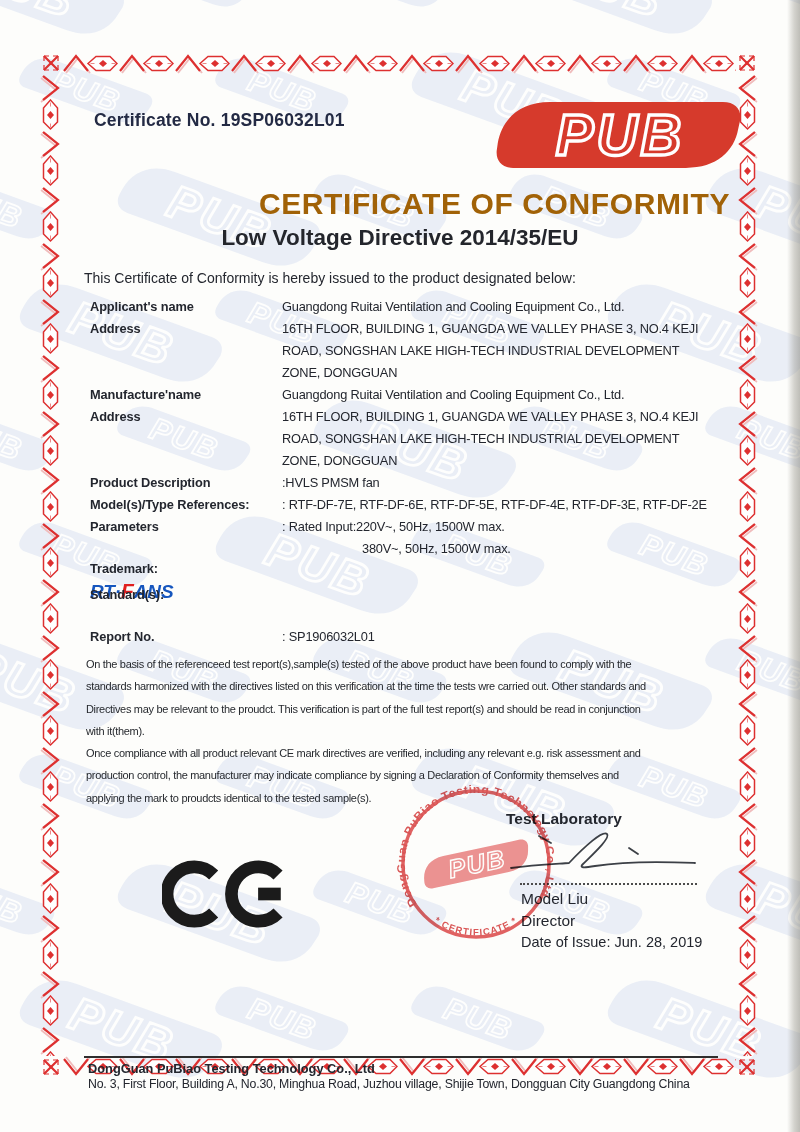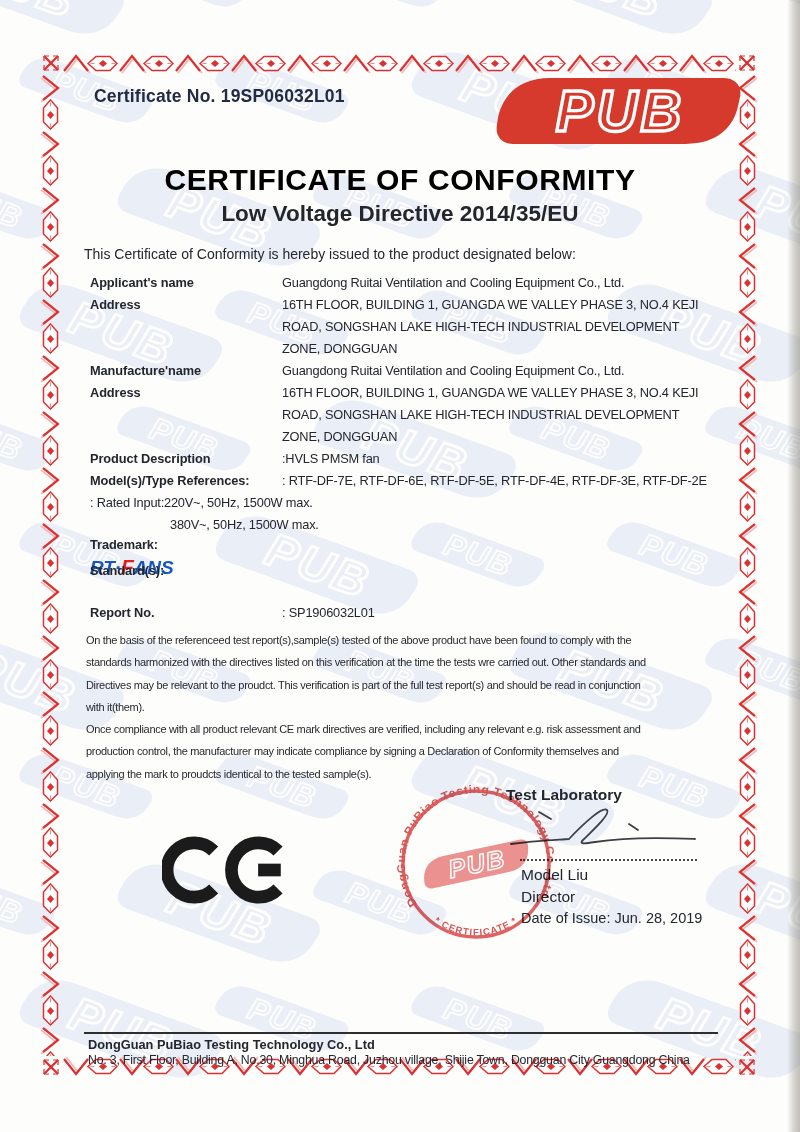--- a/index.html
+++ b/index.html
@@ -1,34 +1,34 @@
 <!DOCTYPE html>
 <html><head>
 <meta charset="utf-8">
 <style>
   html,body{margin:0;padding:0;background:#ffffff;}
   .page{position:relative;width:800px;height:1132px;background:#fdfdfb;overflow:hidden;
         font-family:"Liberation Sans","DejaVu Sans",sans-serif;color:#23262e;}
   
   .wm-layer{position:absolute;inset:0;z-index:1;}
   .wm{position:absolute;color:#dee5f3;opacity:.6;transform:rotate(20deg);}
-  .layer-content{position:absolute;inset:0;z-index:3;}
+  .layer-content{position:absolute;inset:0;z-index:3;margin-top:24px;}
   
   .bd{position:absolute;z-index:2;}
   .bd-top{left:62px;top:52px;width:674px;height:22px;}
   .bd-bottom{left:62px;top:1056px;width:674px;height:22px;transform:scaleY(-1);}
   .bd-left{left:40px;top:74px;width:22px;height:982px;}
   .bd-right{left:736px;top:74px;width:22px;height:982px;transform:scaleX(-1);}
   .bd-corner{width:22px;height:22px;}
   .c-tl{left:40px;top:52px;} .c-tr{left:736px;top:52px;}
   .c-bl{left:40px;top:1056px;} .c-br{left:736px;top:1056px;}
   
   .cert-no{position:absolute;left:94px;top:86px;font-size:17.5px;font-weight:bold;color:#232a44;letter-spacing:.2px;}
   .logo-top{position:absolute;left:487px;top:74px;width:262px;height:74px;}
-  .title{position:absolute;left:70px;right:70px;top:163px;text-align:center;font-size:30px;font-weight:bold;color:#000000;letter-spacing:.6px;}
+  .title{position:absolute;left:70px;right:70px;top:163px;text-align:right;font-size:30px;font-weight:bold;color:#a16207;letter-spacing:.6px;}
   .subtitle{position:absolute;left:70px;right:70px;top:201px;text-align:center;font-size:22.5px;font-weight:bold;color:#24262c;}
   .intro{position:absolute;left:84px;top:246px;font-size:14px;}
   
   .fields{position:absolute;left:90px;top:272px;width:646px;font-size:12.8px;line-height:22px;letter-spacing:-.1px;}
   .frow{display:flex;}
   .flabel{width:192px;font-weight:bold;flex:none;}
   .fvalue{white-space:pre;letter-spacing:-.2px;}
   .h1{height:22px;} .h2{height:42px;} .h3{height:66px;} .htm{height:26px;flex-direction:column;}
   .params-indent{padding-left:80px;}
   .std2{padding-left:5px;}
@@ -296,20 +296,21 @@
       </div>
       <div class="frow h1">
         <div class="flabel">Product Description</div>
         <div class="fvalue">:HVLS PMSM fan</div>
       </div>
       <div class="frow h1">
         <div class="flabel">Model(s)/Type References:</div>
         <div class="fvalue">: RTF-DF-7E, RTF-DF-6E, RTF-DF-5E, RTF-DF-4E, RTF-DF-3E, RTF-DF-2E</div>
       </div>
       <div class="frow h2">
+        <div class="flabel">Parameters</div>
         <div>
           <div class="fvalue">: Rated Input:220V~, 50Hz, 1500W max.</div>
           <div class="fvalue params-indent">380V~, 50Hz, 1500W max.</div>
         </div>
       </div>
       <div class="frow htm">
         <div class="flabel">Trademark:</div>
         <div class="tm-logo">
           <span class="tm-blue">RT·</span><span class="tm-f">F</span><span class="tm-blue">ANS</span>
         </div>

